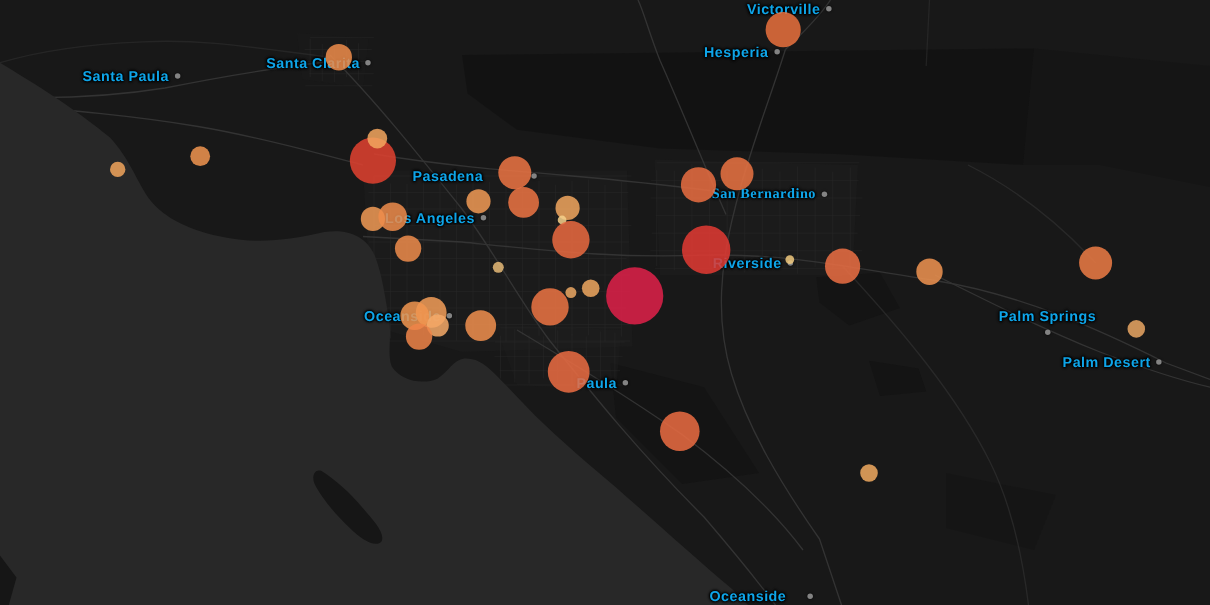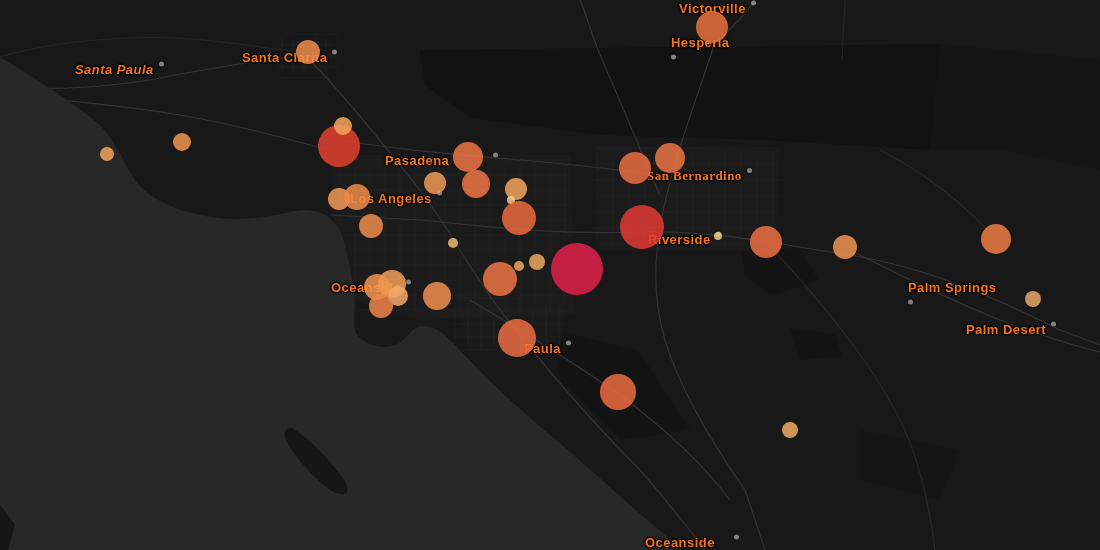--- a/index.html
+++ b/index.html
@@ -6,22 +6,22 @@
   .map-viewport{
     position:relative;width:1100px;height:550px;overflow:hidden;
     background:#181818;font-family:"Liberation Sans",sans-serif;
   }
   .map-viewport svg.base,.map-viewport svg.overlay{
     position:absolute;left:0;top:0;width:1100px;height:550px;display:block;
   }
   #label-layer{position:absolute;left:0;top:0;width:1100px;height:550px;pointer-events:none;}
   .city-label{
     position:absolute;transform:translateY(-50%);
-    display:flex;align-items:flex-start;gap:5px;white-space:nowrap;
-    color:#f97316;font-size:13px;font-weight:700;letter-spacing:.45px;
+    display:flex;align-items:center;gap:5px;white-space:nowrap;
+    color:#0ea5e9;font-size:13px;font-weight:700;letter-spacing:.45px;
     text-shadow:0 1px 2px rgba(0,0,0,.95),0 -1px 2px rgba(0,0,0,.95),1px 0 2px rgba(0,0,0,.95),-1px 0 2px rgba(0,0,0,.95);
   }
   .city-label .lbl-dot{
     width:5px;height:5px;border-radius:50%;background:#838383;
     box-shadow:0 0 2px rgba(0,0,0,.9);flex:0 0 auto;
   }
   .overlay circle{fill-opacity:.86;cursor:pointer;}
 </style>
 </head>
 <body>
@@ -139,37 +139,37 @@
 
     <path fill="#282828" d="M0,57 C30,75 70,100 100,125 C118,145 122,160 135,180 C150,200 175,210 205,216 C235,222 265,218 295,211 C315,208 333,214 341,233 C348,252 350,270 354,292 C356,308 352,322 356,333 C365,347 385,350 398,344 C408,338 412,327 422,326 C435,325 444,334 452,342 C468,358 480,372 495,386 C520,410 545,430 570,452 C600,478 635,510 665,535 L680,550 L0,550 Z"></path>
 
     <g fill="#161616">
       <path d="M292,428 C305,436 318,448 330,462 C340,474 350,484 347,492 C342,498 330,492 318,480 C305,468 292,452 286,440 C283,433 286,426 292,428 Z"></path>
       <path d="M0,505 L15,525 L8,550 L0,550 Z"></path>
     </g>
   </svg>
 
   <div id="label-layer">
-      <div class="city-label" style="left: 75px; top: 69px; font-style: italic;">
+      <div class="city-label" style="left: 75px; top: 69px;">
         <span>Santa Paula</span>
         <span class="lbl-dot"></span>
       </div>
       <div class="city-label" style="left: 242px; top: 57px;">
         <span>Santa Clarita</span>
         <span class="lbl-dot"></span>
       </div>
       <div class="city-label" style="left: 679px; top: 8px;">
         <span>Victorville</span>
         <span class="lbl-dot"></span>
       </div>
-      <div class="city-label" style="left: 671px; top: 47px; flex-direction: column;">
+      <div class="city-label" style="left: 640px; top: 47px;">
         <span>Hesperia</span>
         <span class="lbl-dot"></span>
       </div>
-      <div class="city-label" style="left: 385px; top: 160px; gap: 44px;">
+      <div class="city-label" style="left: 375px; top: 160px; gap: 44px;">
         <span>Pasadena</span>
         <span class="lbl-dot"></span>
       </div>
       <div class="city-label" style="left: 350px; top: 198px;">
         <span>Los Angeles</span>
         <span class="lbl-dot"></span>
       </div>
       <div class="city-label" style="left: 331px; top: 287px;">
         <span>Oceanside</span>
         <span class="lbl-dot"></span>

